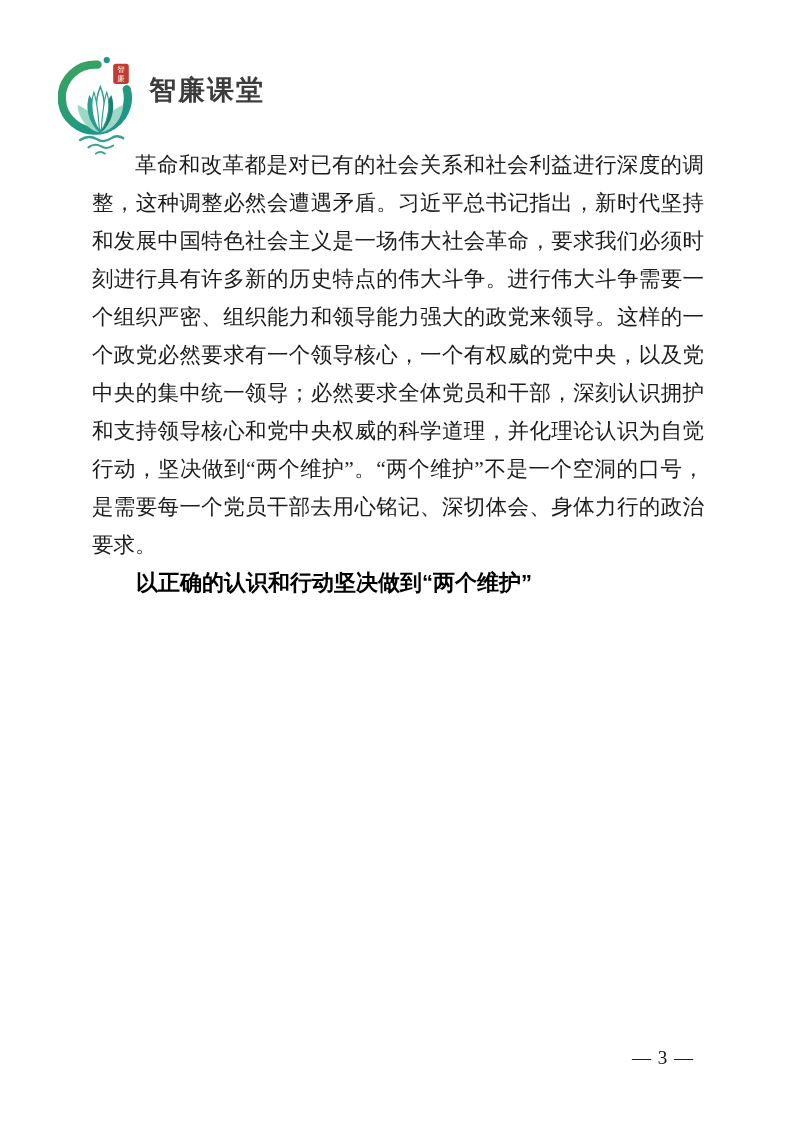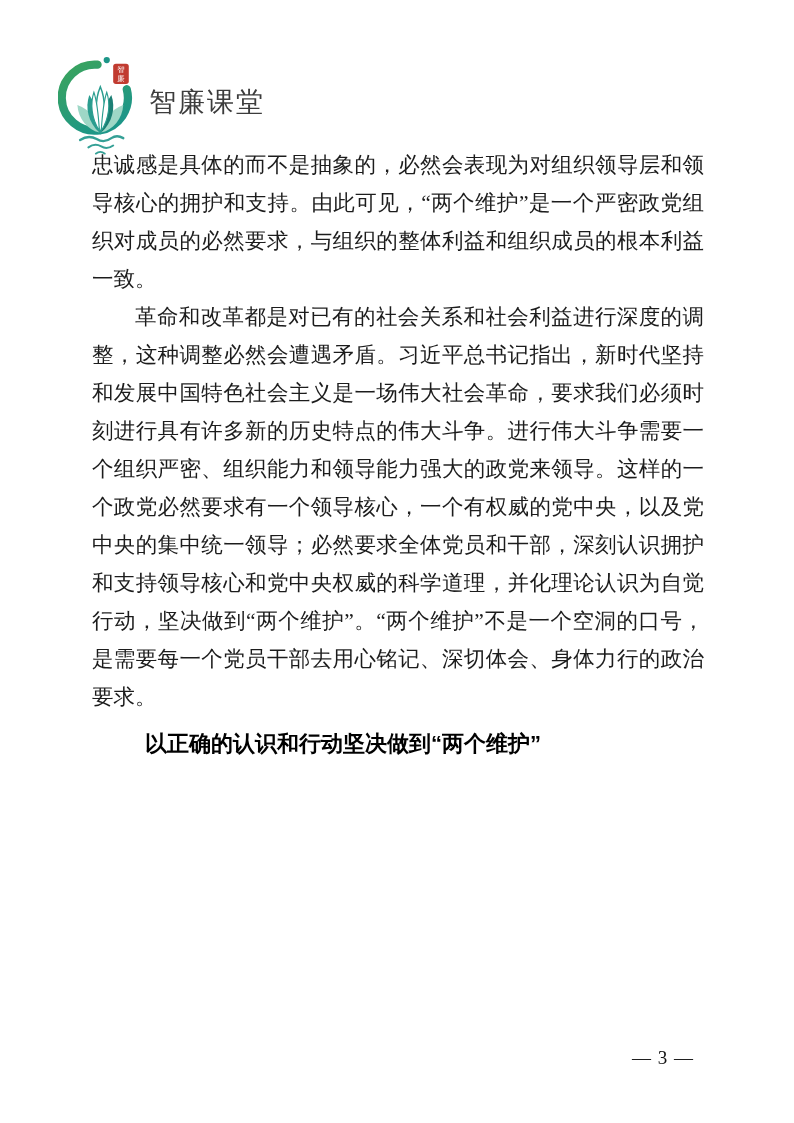--- a/index.html
+++ b/index.html
@@ -13,24 +13,24 @@
   }
   
   .logo-graphic {
     position: absolute;
     left: 58px;
     top: 50px;
   }
   .brand {
     position: absolute;
     left: 149px;
-    top: 84px;
+    top: 72px;
     font-family: "Liberation Sans", sans-serif;
     font-size: 27px;
-    font-weight: 400;
+    font-weight: 700;
     letter-spacing: 2px;
     color: #3c3c3c;
   }
   
   .body-text {
     position: absolute;
     left: 92px;
     top: 146px;
     width: 612px;
   }
@@ -39,21 +39,21 @@
     font-family: "Liberation Serif", serif;
     font-size: 21.5px;
     line-height: 38px;
     color: #1c1c1c;
     text-align: justify;
     text-justify: inter-character;
     word-break: break-all;
   }
   .indent { text-indent: 2em; }
   .heading {
-    margin: 9px;
+    margin: 0;
     font-family: "Liberation Sans", sans-serif;
     font-size: 22px;
     line-height: 38px;
     font-weight: bold;
     color: #000000;
     text-indent: 2em;
   }
   
   .page-footer {
     position: absolute;
@@ -100,20 +100,19 @@
     <g>
       <rect x="60" y="15" width="17" height="22" rx="3" fill="#c13b30"></rect>
       <text x="68.5" y="24" text-anchor="middle" font-size="8" fill="#ffffff" font-family="Liberation Sans, sans-serif">智</text>
       <text x="68.5" y="34" text-anchor="middle" font-size="8" fill="#ffffff" font-family="Liberation Sans, sans-serif">廉</text>
     </g>
   </svg>
 
   <div class="brand">智廉课堂</div>
 
   <main class="body-text">
-    <p class="para">忠诚感是具体的而不是抽象的，必然会表现为对组织领导层和领导核心的拥护和支持。由此可见，“两个维护”是一个严密政党组织对成员的必然要求，与组织的整体利益和组织成员的根本利益一致。</p>
     <p class="para indent">革命和改革都是对已有的社会关系和社会利益进行深度的调整，这种调整必然会遭遇矛盾。习近平总书记指出，新时代坚持和发展中国特色社会主义是一场伟大社会革命，要求我们必须时刻进行具有许多新的历史特点的伟大斗争。进行伟大斗争需要一个组织严密、组织能力和领导能力强大的政党来领导。这样的一个政党必然要求有一个领导核心，一个有权威的党中央，以及党中央的集中统一领导；必然要求全体党员和干部，深刻认识拥护和支持领导核心和党中央权威的科学道理，并化理论认识为自觉行动，坚决做到“两个维护”。“两个维护”不是一个空洞的口号，是需要每一个党员干部去用心铭记、深切体会、身体力行的政治要求。</p>
     <h2 class="heading">以正确的认识和行动坚决做到“两个维护”</h2>
   </main>
 
   <div class="page-footer">— 3 —</div>
 
 </div>
 
 </body></html>

